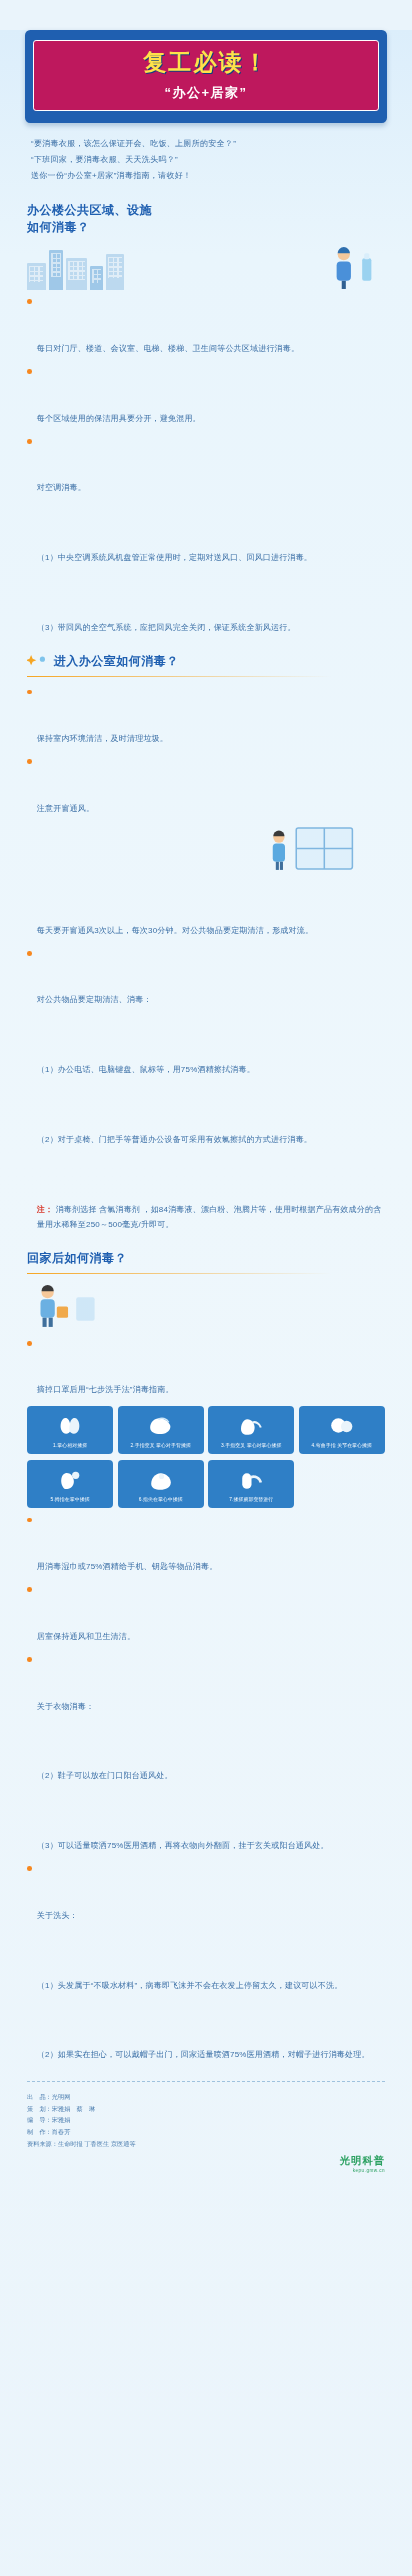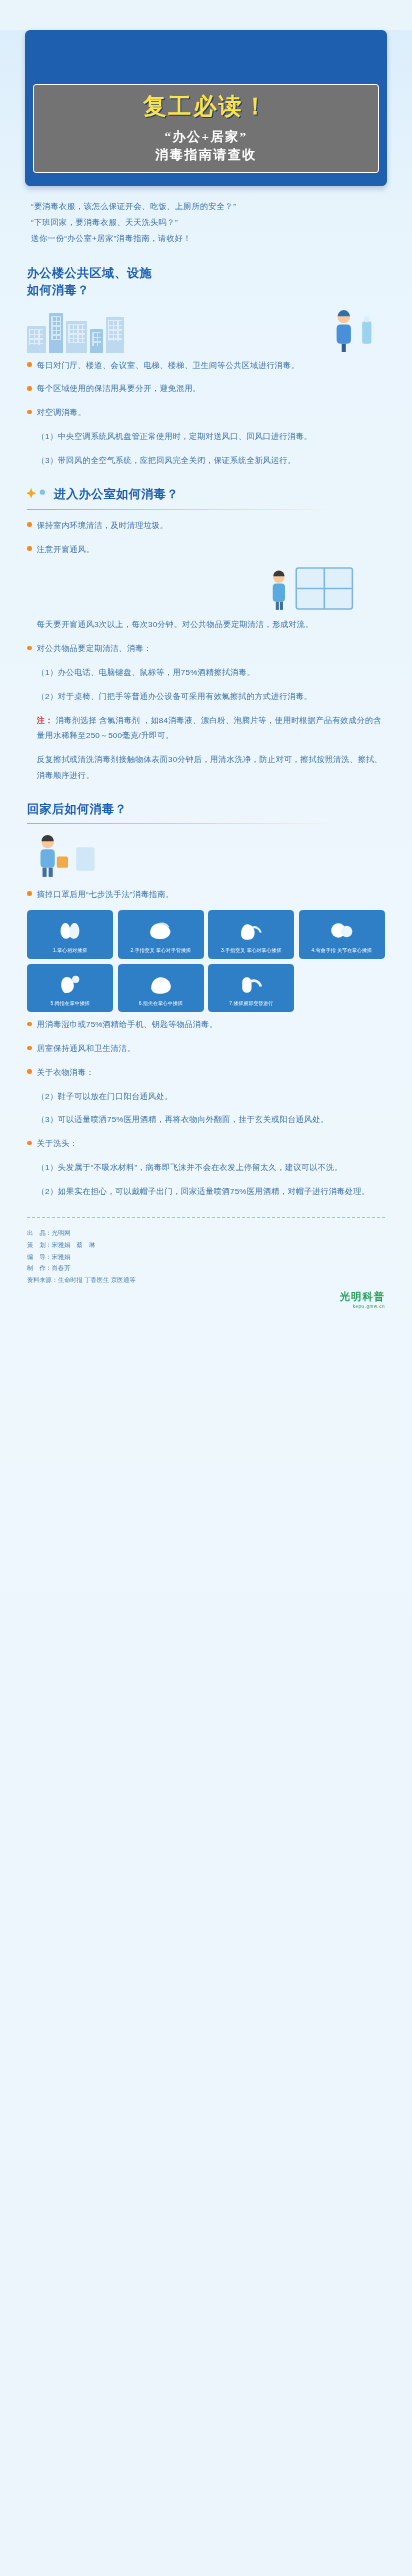--- a/index.html
+++ b/index.html
@@ -37,39 +37,38 @@
     border-radius: 5.2px;
     padding: 7.2px 5.2px 9.3px 5.2px;
     text-align: center;
     position: relative;
     box-shadow: 0 2.1px 5.2px rgba(20,70,130,.25);
   }
   .header .inner {
     border: 1px solid #ffffff;
     border-radius: 3.1px;
     padding: 6.2px 4.1px 7.2px 4.1px;
-    background: #737373;
-    margin-top: 44px;
+    background: #be185d;
   }
   .header h1 {
     color: #ffe24a;
     font-size: 23px;
     letter-spacing: 2.1px;
     font-weight: bold;
     text-shadow: 1px 1px 0 #0d3f80;
     margin-bottom: 5.2px;
     font-family: "Liberation Serif", serif;
   }
   .header h2 {
     color: #ffffff;
     font-size: 13px;
     letter-spacing: 1.5px;
     font-weight: bold;
     line-height: 1.45;
-    font-family: Liberation Serif, serif;
+    font-family: Liberation Sans, sans-serif;
   }
 
   
   .intro {
     margin: 13.4px 31px 0 31px;
     color: #3a6ea5;
     font-size: 8px;
     line-height: 2.0;
     text-align: left;
     letter-spacing: 0.3px;
@@ -139,20 +138,21 @@
     background: #f6881f;
     margin-top: 4.6px;
     flex: 0 0 4.6px;
   }
   .btext {
     color: #3b6fa6;
     font-size: 8px;
     line-height: 1.95;
     letter-spacing: 0.2px;
     flex: 1;
+    margin-top: 46px;
   }
 
   .note-lab {
     color: #d8372a;
     font-weight: bold;
     font-size: 8px;
     margin: 1px 0 1px 0;
   }
 
   
@@ -213,21 +213,20 @@
 
   <div class="top-logo">
     <div class="cn">光明科普</div>
     <div class="py">kepu.gmw.cn</div>
   </div>
 
   <div class="header">
     <div class="inner">
       <h1>复工必读！</h1>
       <h2>“办公+居家”</h2>
-      <h2>消毒指南请查收</h2>
     </div>
   </div>
 
   <div class="intro">
     <p>“要消毒衣服，该怎么保证开会、吃饭、上厕所的安全？”</p>
     <p>“下班回家，要消毒衣服、天天洗头吗？”</p>
     <p>送你一份“办公室+居家”消毒指南，请收好！</p>
   </div>
 
   <div class="section">
@@ -331,24 +330,20 @@
       </div>
 
       <div class="bitem">
         <span class="dot" style="visibility:hidden"></span>
         <span class="btext">
           <span class="note-lab">注：</span>
           <span>消毒剂选择 含氯消毒剂 ，如84消毒液、漂白粉、泡腾片等，使用时根据产品有效成分的含量用水稀释至250～500毫克/升即可。</span>
         </span>
       </div>
 
-      <div class="bitem">
-        <span class="dot" style="visibility:hidden"></span>
-        <span class="btext">反复擦拭或清洗消毒剂接触物体表面30分钟后，用清水洗净，防止对可，擦拭按照清洗、擦拭、消毒顺序进行。</span>
-      </div>
     </div>
   </div>
 
   <div class="section">
     <div class="sec-title">
       <div class="txt">回家后如何消毒？</div>
     </div>
     <div class="sec-rule"></div>
 
     <div class="illus">

